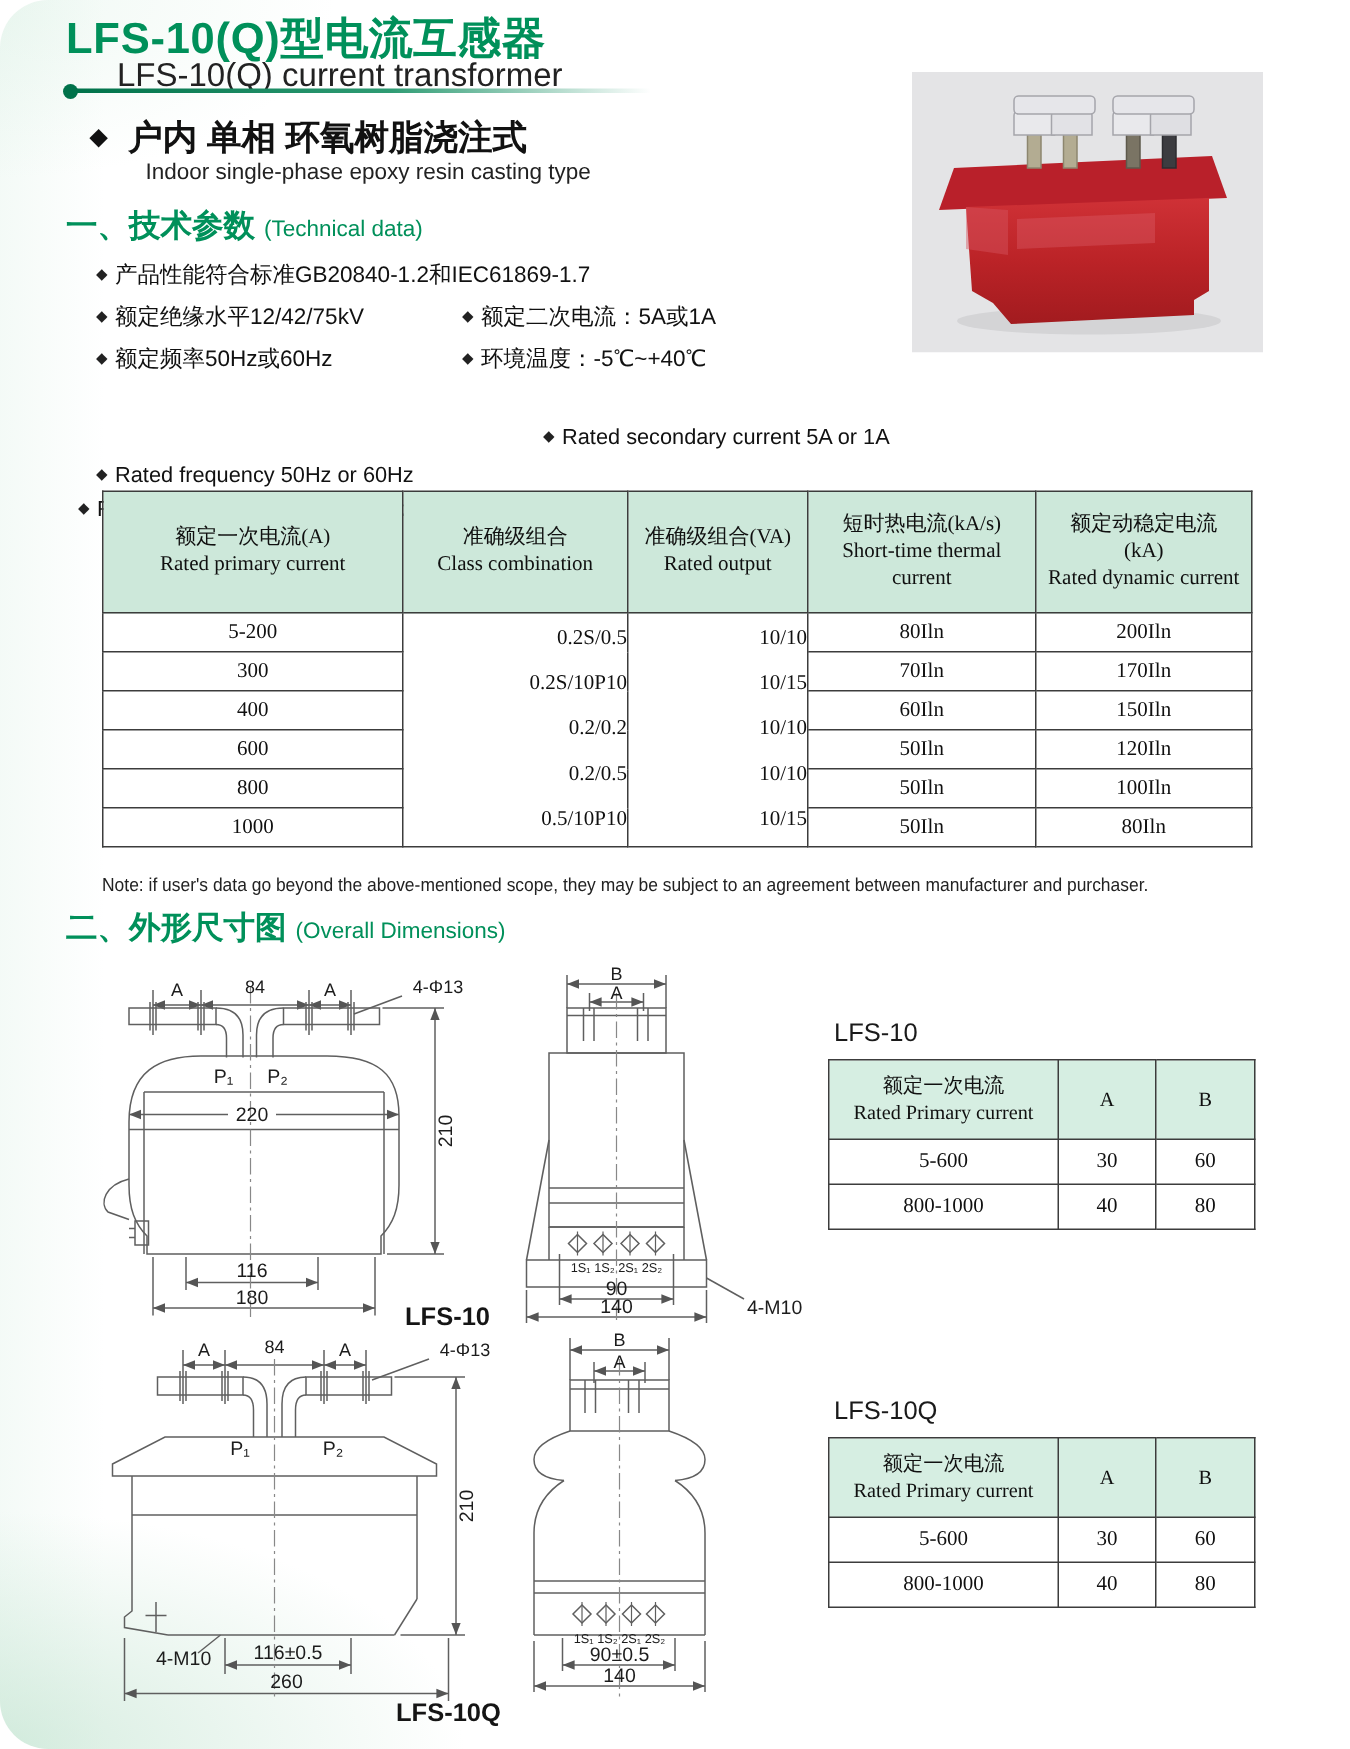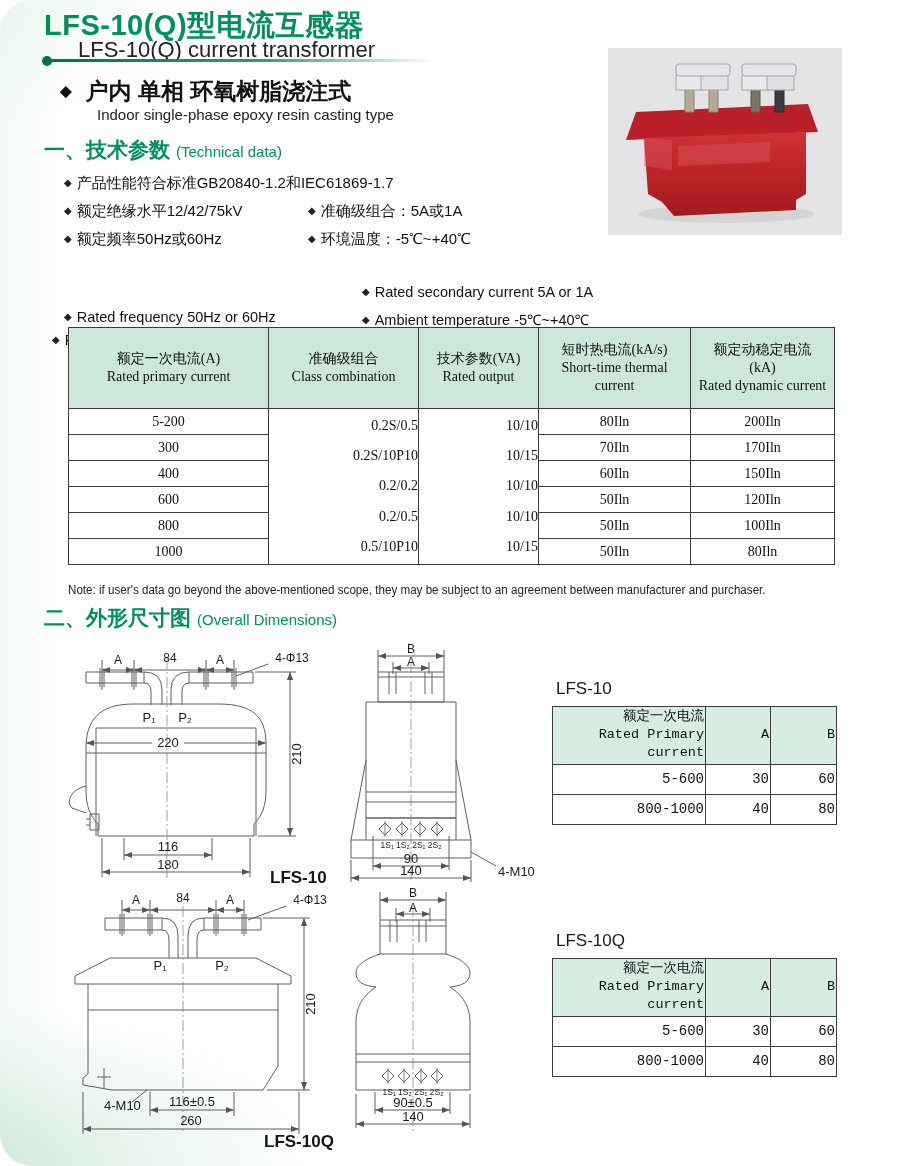--- a/index.html
+++ b/index.html
@@ -51,21 +51,21 @@
   svg text{font-family:"Liberation Sans",sans-serif;fill:#1c1c1c;}
   .draw line,.draw path,.draw rect,.draw polyline{vector-effect:non-scaling-stroke;}
   .caption{font-size:17px;font-weight:bold;color:#151515;}
   .cap10{left:270px;top:868px;}
   .cap10q{left:264px;top:1132px;}
   
   .dtitle{font-size:17px;color:#1a1a1a;}
   .dt10{left:556px;top:679px;}
   .dt10q{left:556px;top:931px;}
   .dtable{position:absolute;width:284px;border-collapse:collapse;table-layout:fixed;
-          font-family:Liberation Mono, monospace;text-align:right;color:#101010;border:1.5px solid #2e2e2e;}
+          font-family:Liberation Serif, serif;text-align:center;color:#101010;border:1.5px solid #2e2e2e;}
   .dtable th,.dtable td{border:1px solid #3c3c3c;}
   .dtable thead th{background:#d6eee2;font-weight:normal;font-size:13.5px;line-height:1.35;height:50px;}
   .dtable tbody td{font-size:14px;height:27px;margin-left:20px;}
   .tbl10{left:552px;top:706px;}
   .tbl10q{left:552px;top:958px;}
 </style>
 </head>
 <body>
 
 <div class="page">
@@ -114,39 +114,36 @@
     <span>一、技术参数</span><span class="en">(Technical data)</span>
   </div>
 
   <div class="abs brow" style="left:64px;top:174px;">
     <span class="diamond">◆</span><span>产品性能符合标准GB20840-1.2和IEC61869-1.7</span>
   </div>
   <div class="abs brow" style="left:64px;top:202px;">
     <span class="diamond">◆</span><span>额定绝缘水平12/42/75kV</span>
   </div>
   <div class="bcol" style="left:308px;top:202px;">
-    <span class="diamond">◆</span><span>准确级组合：5A或1A</span>
+    <span class="diamond">◆</span><span>额定二次电流：5A或1A</span>
   </div>
   <div class="abs brow" style="left:64px;top:230px;">
     <span class="diamond">◆</span><span>额定频率50Hz或60Hz</span>
   </div>
   <div class="bcol" style="left:308px;top:230px;">
     <span class="diamond">◆</span><span>环境温度：-5℃~+40℃</span>
   </div>
   <div class="abs brow ben" style="left:52px;top:284px;margin-top:48px;">
     <span class="diamond">◆</span><span>Rated  insulation level 12/42/75kV</span>
   </div>
   <div class="bcol ben" style="left:362px;top:284px;">
     <span class="diamond">◆</span><span>Rated  secondary current 5A or 1A</span>
   </div>
   <div class="abs brow ben" style="left:64px;top:309px;">
     <span class="diamond">◆</span><span>Rated  frequency 50Hz or 60Hz</span>
-  </div>
-  <div class="bcol ben" style="left:362px;top:309px;">
-    <span class="diamond">◆</span><span>Ambient temperature  -5℃~+40℃</span>
   </div>
 
   <table class="abs mtable">
     <colgroup>
         <col style="width:200px">
         <col style="width:150px">
         <col style="width:120px">
         <col style="width:152px">
         <col style="width:144px">
       </colgroup>
@@ -154,21 +151,21 @@
       <tr>
         <th>
             <div class="hdr-cn">额定一次电流(A)</div>
             <div>Rated  primary current</div>
           </th>
         <th>
             <div class="hdr-cn">准确级组合</div>
             <div>Class combination</div>
           </th>
         <th>
-            <div class="hdr-cn">技术参数(VA)</div>
+            <div class="hdr-cn">准确级组合(VA)</div>
             <div>Rated output</div>
           </th>
         <th>
             <div class="hdr-cn">短时热电流(kA/s)</div>
             <div>Short-time thermal current</div>
           </th>
         <th>
             <div class="hdr-cn">额定动稳定电流
 (kA)</div>
             <div>Rated  dynamic current</div>

